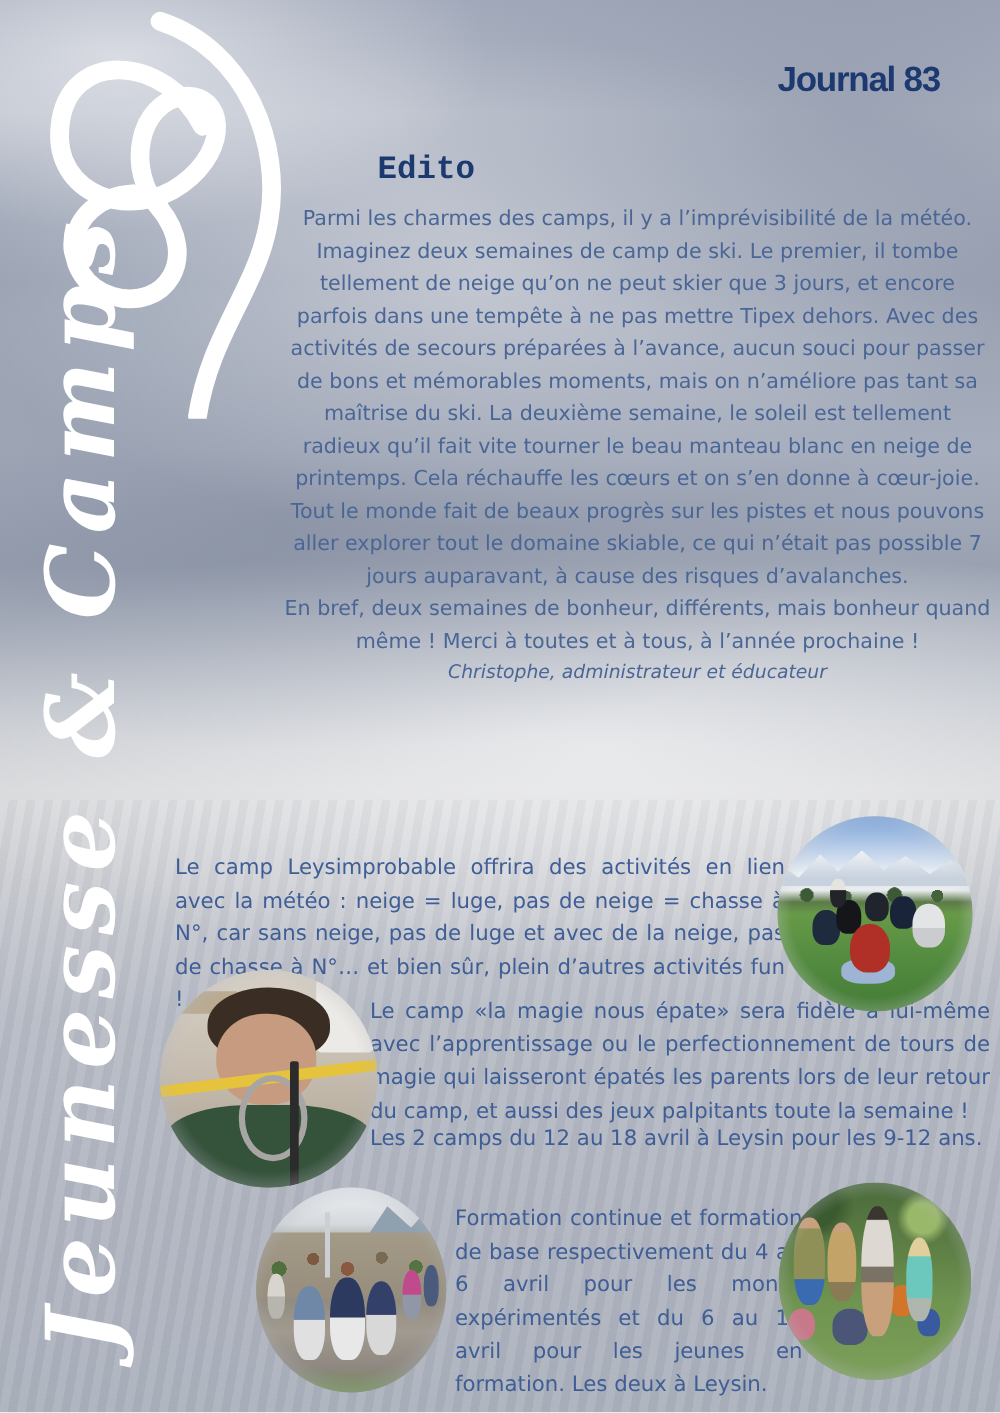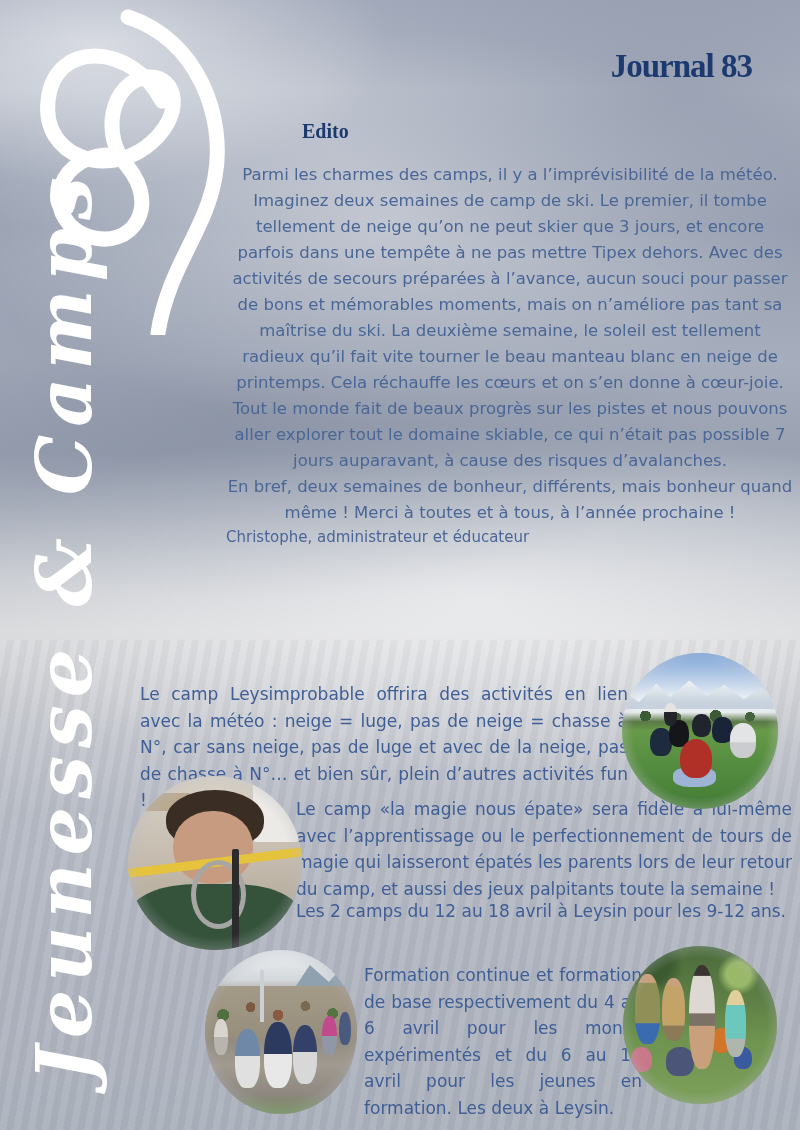--- a/index.html
+++ b/index.html
@@ -13,25 +13,25 @@
       radial-gradient(ellipse 700px 260px at 28% 37%, rgba(105,115,138,.32), rgba(105,115,138,0) 70%),
       radial-gradient(ellipse 820px 240px at 60% 53%, rgba(255,255,255,.55), rgba(255,255,255,0) 72%),
       linear-gradient(180deg,#a2a9ba 0%,#b4bac7 8%,#99a1b2 20%,#a6adbc 32%,#9aa2b2 40%,#c2c6cd 50%,#d7d8da 56%,#cbcdd2 62%,#b7bbc5 72%,#b0b5c0 86%,#abb1bc 100%);
   }
   .snow-streaks{
     position:absolute; left:0; right:0; top:640px; bottom:0; pointer-events:none;
     background:repeating-linear-gradient(100deg, rgba(255,255,255,.06) 0 7px, rgba(85,92,115,.05) 7px 14px);
   }
   
   .navy{color:#1c3a70;}
-  #journal-title{position:absolute; top:48px; right:48px; font-family:Liberation Serif, serif; font-weight:bold; font-size:33px; letter-spacing:-1px;}
+  #journal-title{position:absolute; top:48px; right:48px; font-family:Liberation Sans, sans-serif; font-weight:bold; font-size:28px; letter-spacing:-1px;}
   #journal-date{position:absolute; top:102px; right:52px; font-size:25px; color:#60759a;}
-  #edito-heading{position:absolute; top:120px; left:302px; font-family:Liberation Serif, serif; font-weight:bold; font-size:20px;}
+  #edito-heading{position:absolute; top:120px; left:302px; font-family:Liberation Mono, monospace; font-weight:bold; font-size:26px;}
   #edito-body{position:absolute; top:162px; left:226px; width:568px; text-align:center; font-size:16.5px; line-height:26px; color:#4a6696; white-space:pre-line;}
-  #edito-signature{position:absolute; top:528px; left:226px; width:568px; text-align:left; font-size:15px; color:#4a6696;}
+  #edito-signature{position:absolute; top:528px; left:226px; width:568px; text-align:center; font-size:15px; color:#4a6696;font-style:italic;}
   #spring-title{position:absolute; top:593px; left:142px; font-family:"DejaVu Serif",serif; font-weight:bold; font-size:54px; letter-spacing:-1px;}
   .body-par{position:absolute; font-size:17px; line-height:26.5px; color:#3f5e96; text-align:justify;}
   #leysin-para{top:681px; left:140px; width:488px;}
   #magic-para{top:796px; left:296px; width:496px;}
   #camps-line{position:absolute; top:901px; left:296px; width:496px; font-size:17px; color:#3f5e96;}
   #formation-para{top:962px; left:364px; width:278px;}
   
   #logo-script{
     position:absolute; left:20px; top:1082px; width:800px;
     transform:rotate(-90deg); transform-origin:0 0;

